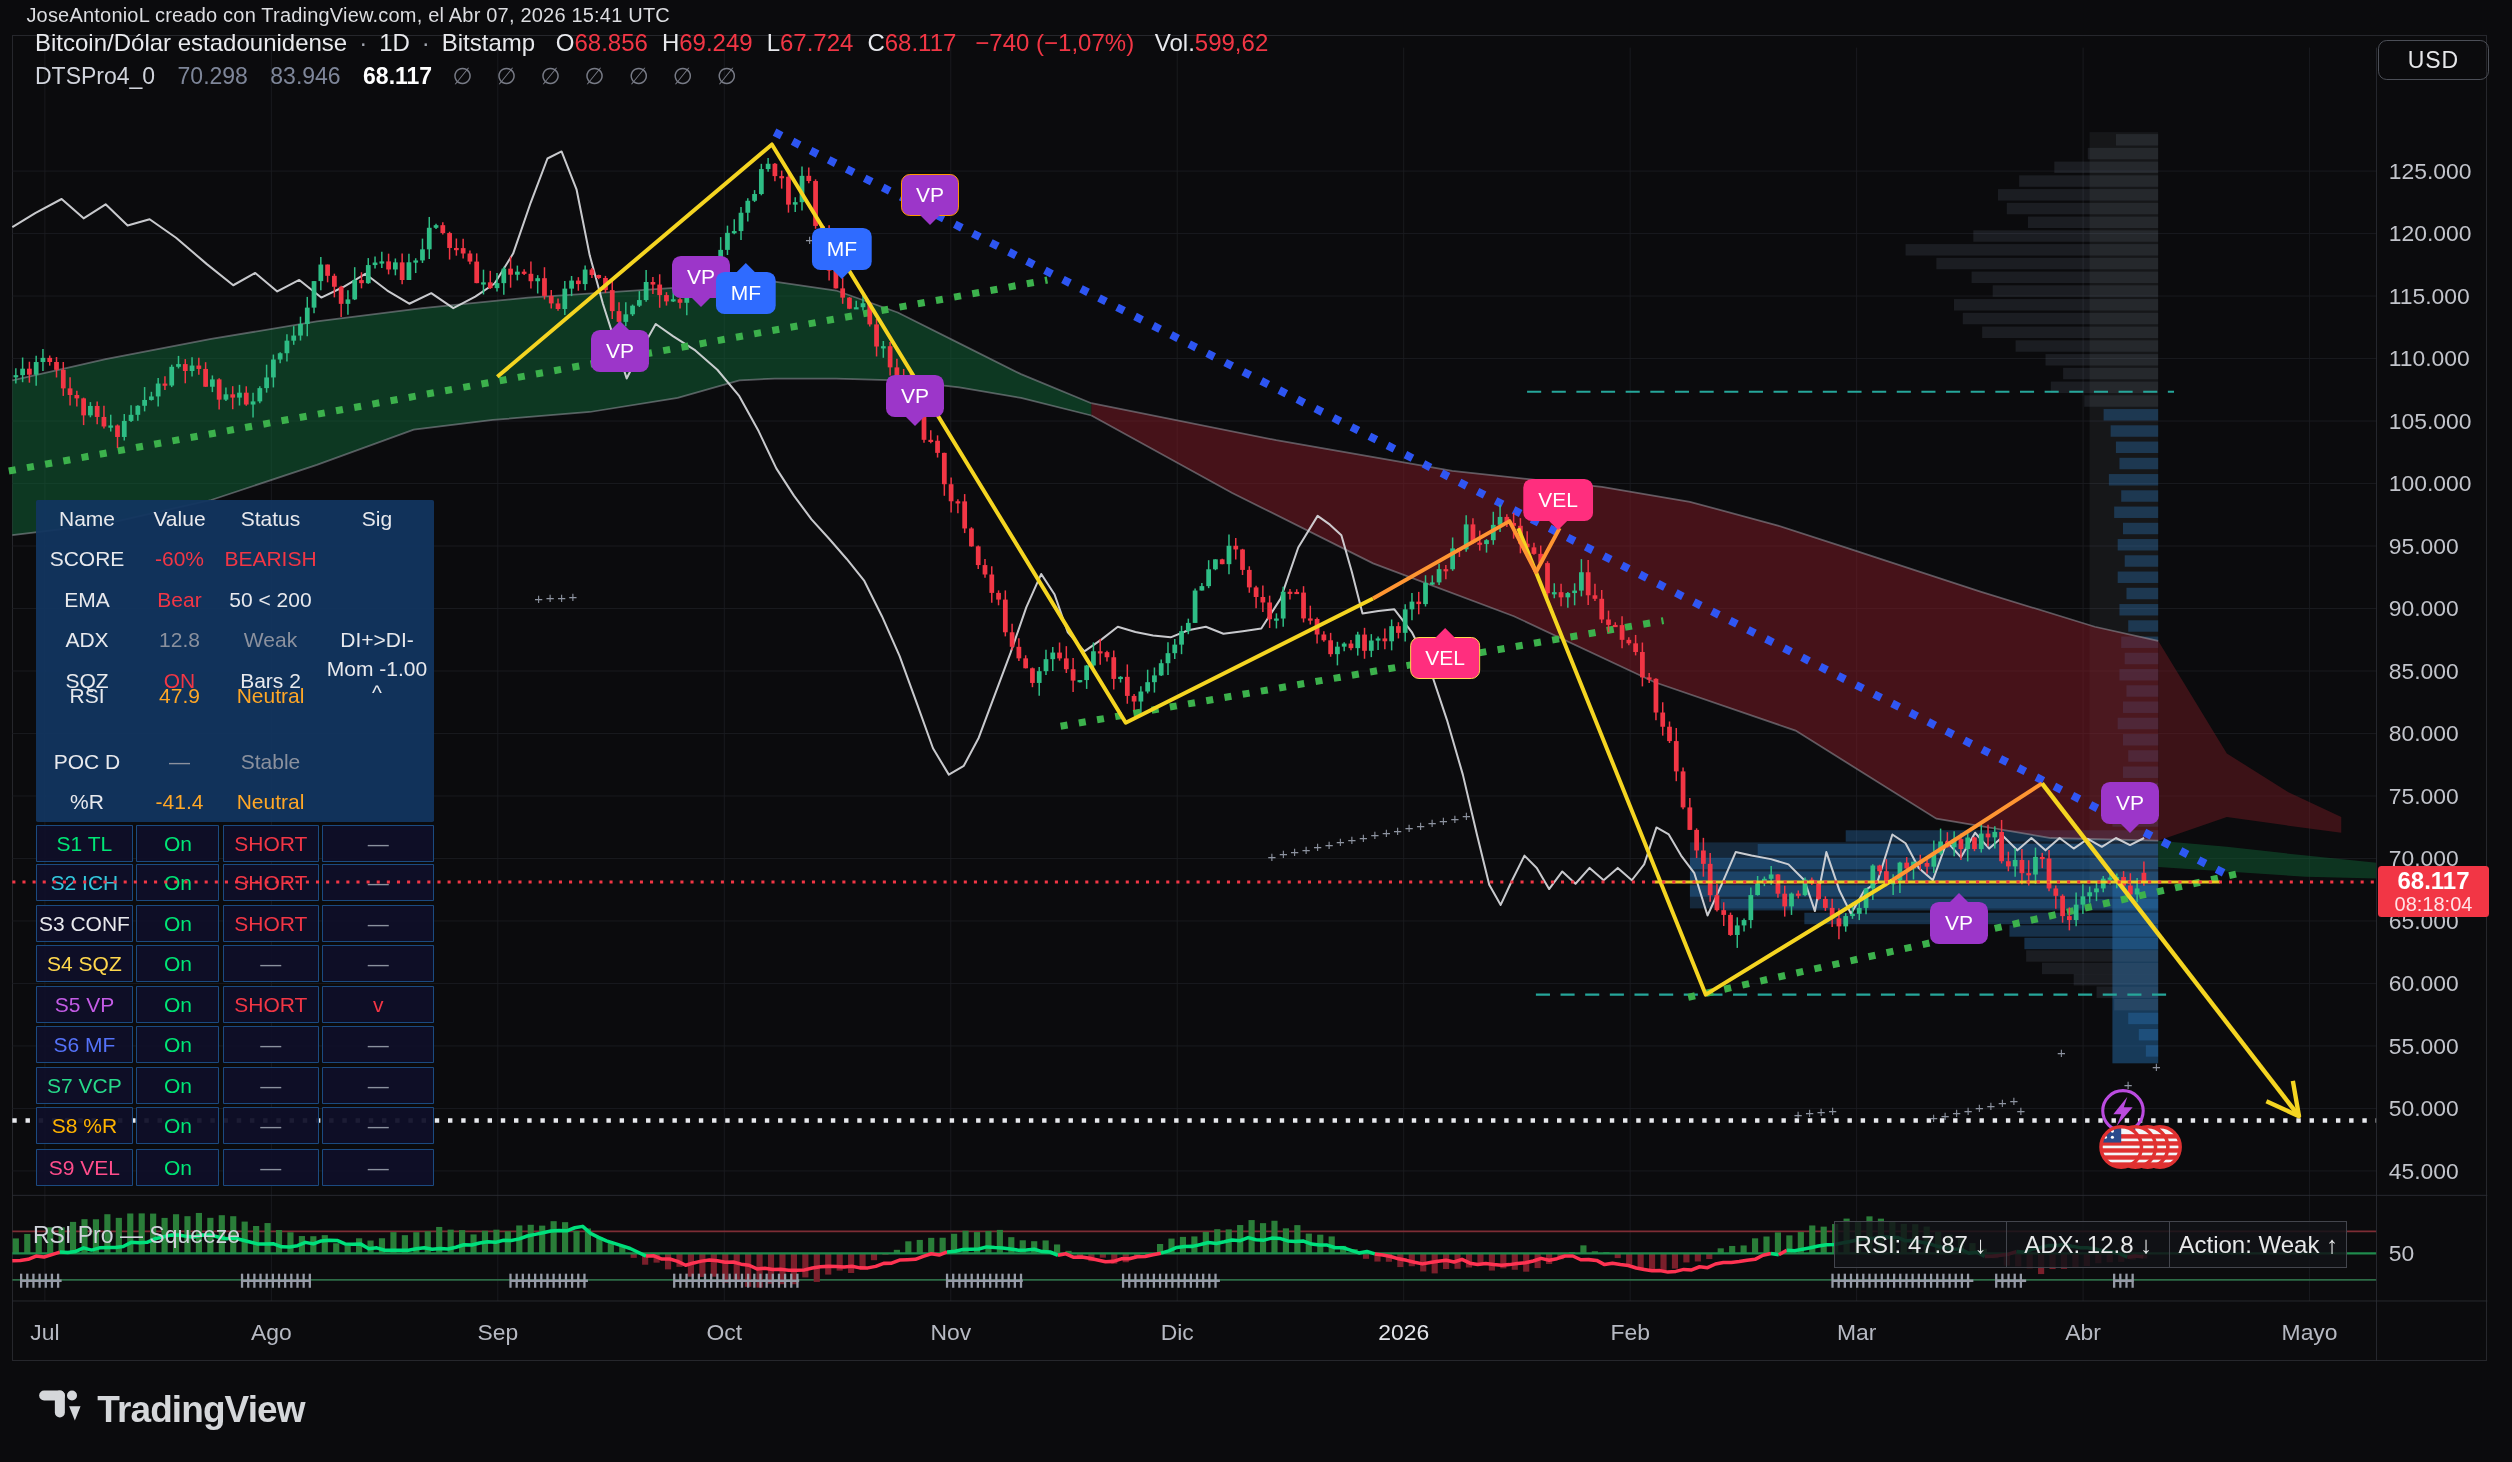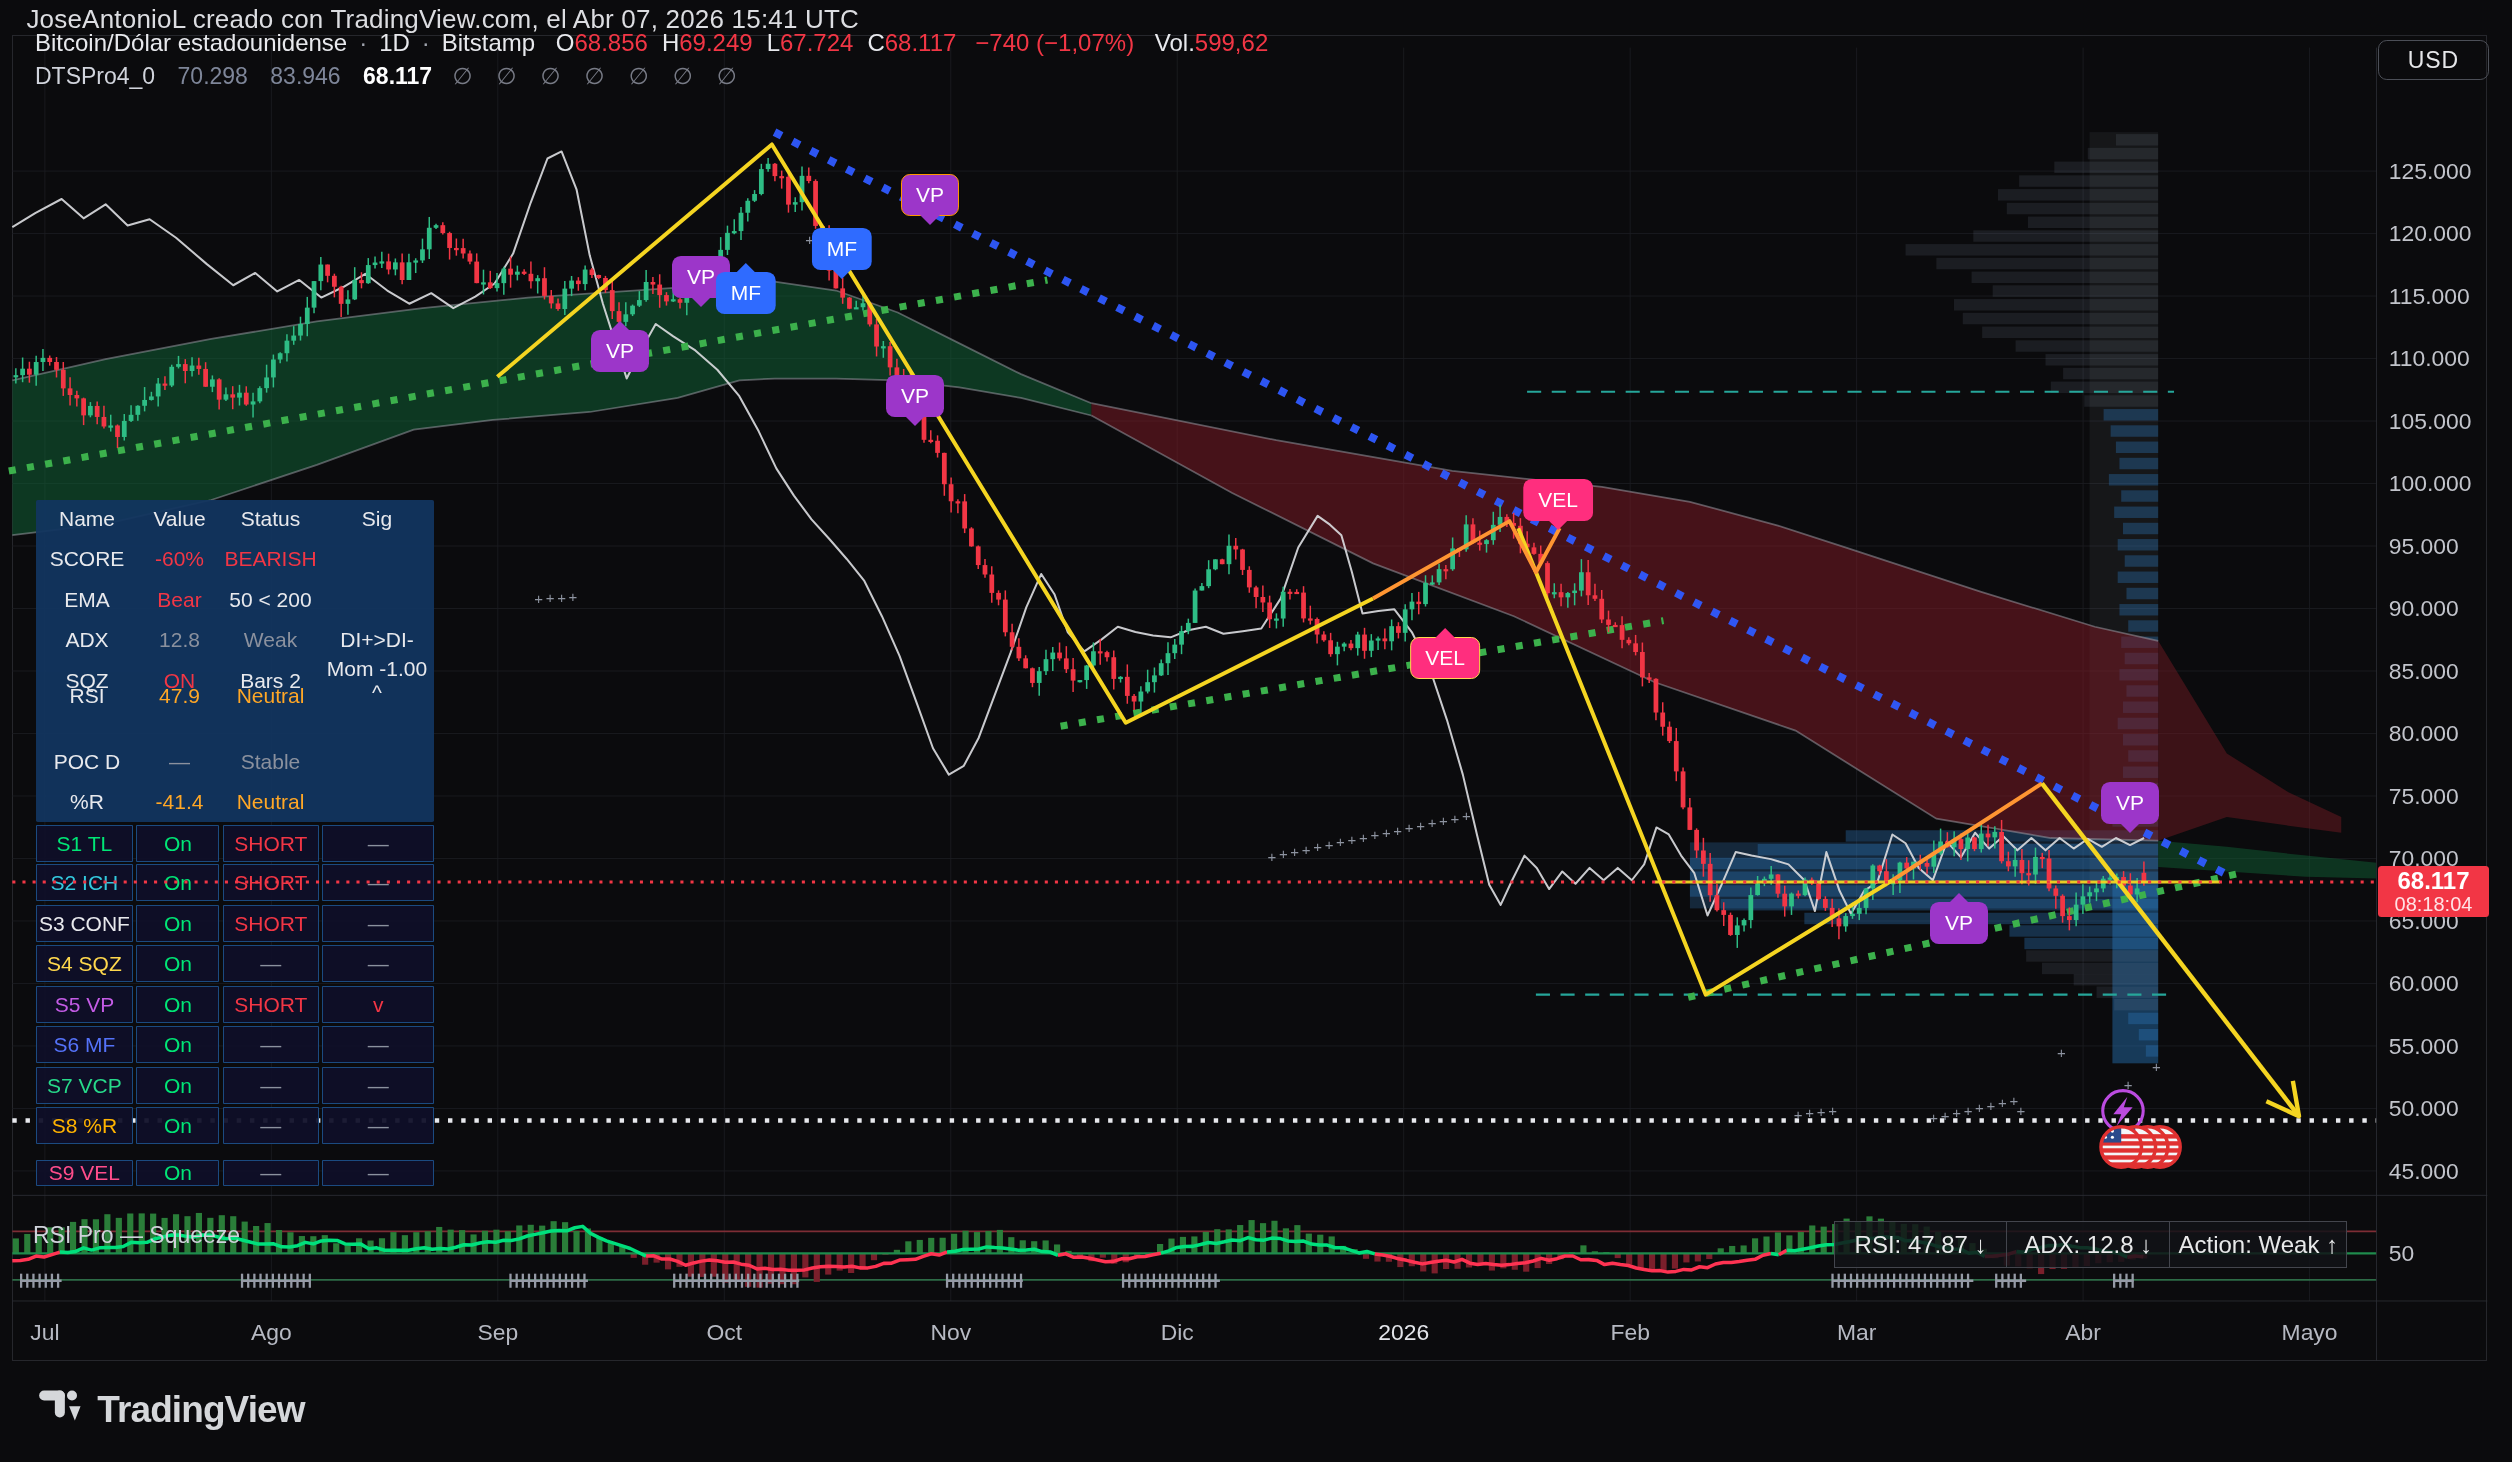--- a/index.html
+++ b/index.html
@@ -1,18 +1,18 @@
 <!DOCTYPE html>
 <html style="font-size:14px"><head>
 <meta charset="utf-8">
 <style>
   html,body{margin:0;padding:0;background:#08080a;}
   .stage{position:relative;width:2512px;height:1463px;background:#0b0b0d;overflow:hidden;
          font-family:"Liberation Sans","DejaVu Sans",sans-serif;}
-  .attr{position:absolute;left:26.4px;top:4.4px;font-size:26px;color:#dcdde1;letter-spacing:0.2px;}
+  .attr{position:absolute;left:26.4px;top:4.4px;font-size:20px;color:#dcdde1;letter-spacing:0.2px;}
   .widget{position:absolute;left:12.3px;top:35px;width:2475px;height:1326px;border:0.9px solid #26272c;box-sizing:border-box;}
   svg.layer{position:absolute;left:0;top:0;}
   .legend{position:absolute;left:35px;top:29px;font-size:24px;color:#e8e9ed;white-space:nowrap;}
   .legend .sep{color:#9fa3ad;padding:0 5.3px;}
   .legend .lab{color:#e8e9ed;margin-left:14px;}
   .legend .red{color:#f23645;}
   .ind-row{position:absolute;left:35px;top:63px;font-size:23px;color:#d1d4dc;white-space:nowrap;}
   .ind-row .dim{color:#7e8699;margin-left:16px;}
   .ind-row .cur{color:#ffffff;font-weight:bold;margin-left:16px;}
   .ind-row .empty{color:#787b86;margin-left:14px;letter-spacing:8.8px;}
@@ -1419,21 +1419,21 @@
         <div class="cell k2" style="color: rgb(0, 230, 118);">On</div>
         <div class="cell k3" style="color: rgb(139, 145, 158);">—</div>
         <div class="cell k4" style="color: rgb(139, 145, 158);">—</div>
       </div>
       <div class="cellrow" style="top: 1107px;">
         <div class="cell k1" style="color: rgb(255, 179, 0); text-align: center;">S8 %R</div>
         <div class="cell k2" style="color: rgb(0, 230, 118);">On</div>
         <div class="cell k3" style="color: rgb(139, 145, 158);">—</div>
         <div class="cell k4" style="color: rgb(139, 145, 158);">—</div>
       </div>
-      <div class="cellrow" style="top: 1149px; align-items: flex-end;">
+      <div class="cellrow" style="top: 1149px;">
         <div class="cell k1" style="color: rgb(255, 77, 139);">S9 VEL</div>
         <div class="cell k2" style="color: rgb(0, 230, 118);">On</div>
         <div class="cell k3" style="color: rgb(139, 145, 158);">—</div>
         <div class="cell k4" style="color: rgb(139, 145, 158);">—</div>
       </div>
     </div>
 
   <svg class="layer" id="svg-overlay" width="2512" height="1463" style="z-index:20;pointer-events:none" viewBox="0 0 2854 1662">
       <line x1="14" y1="1002" x2="2700" y2="1002" stroke="#f23645" stroke-width="3.5" stroke-dasharray="3.5 8"></line>
     </svg>

